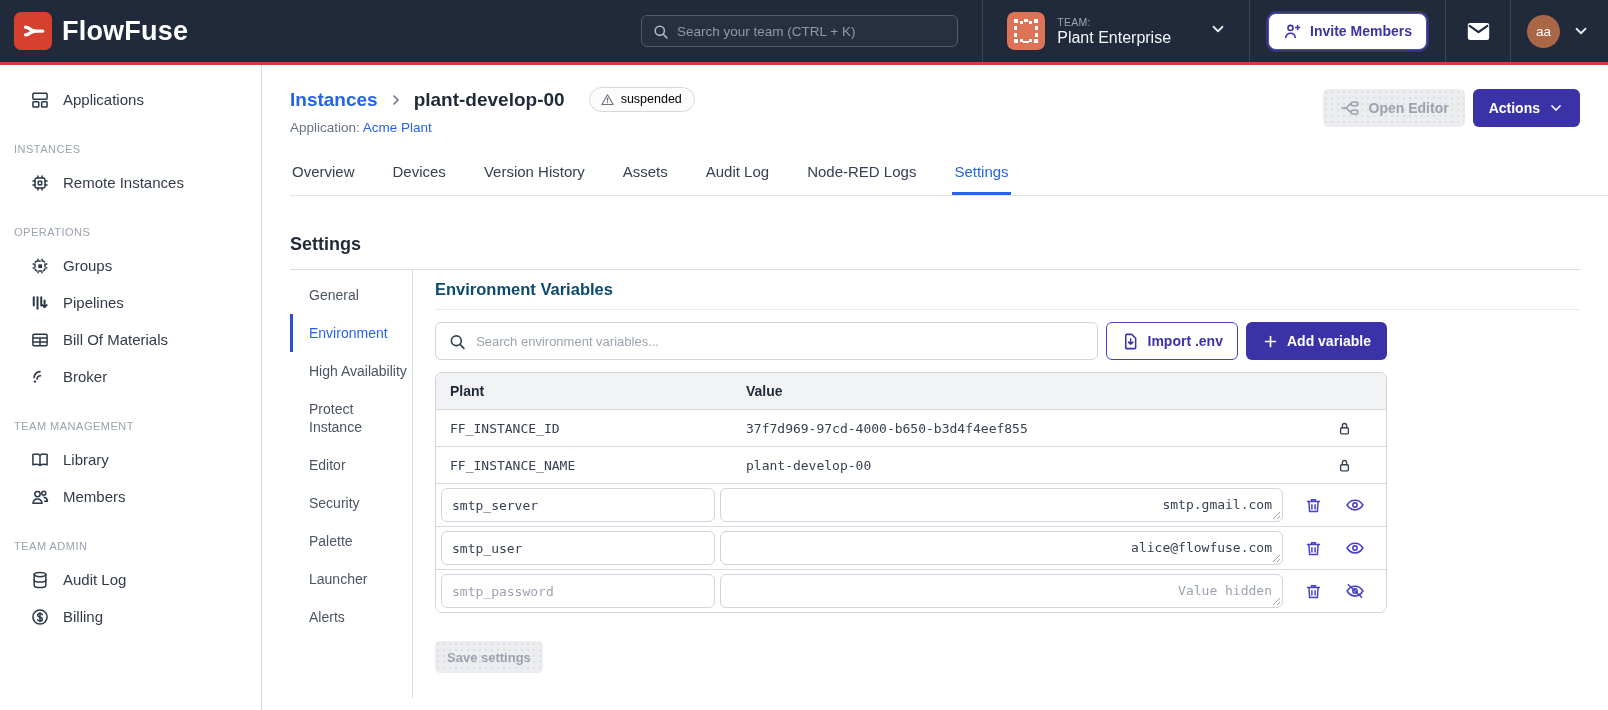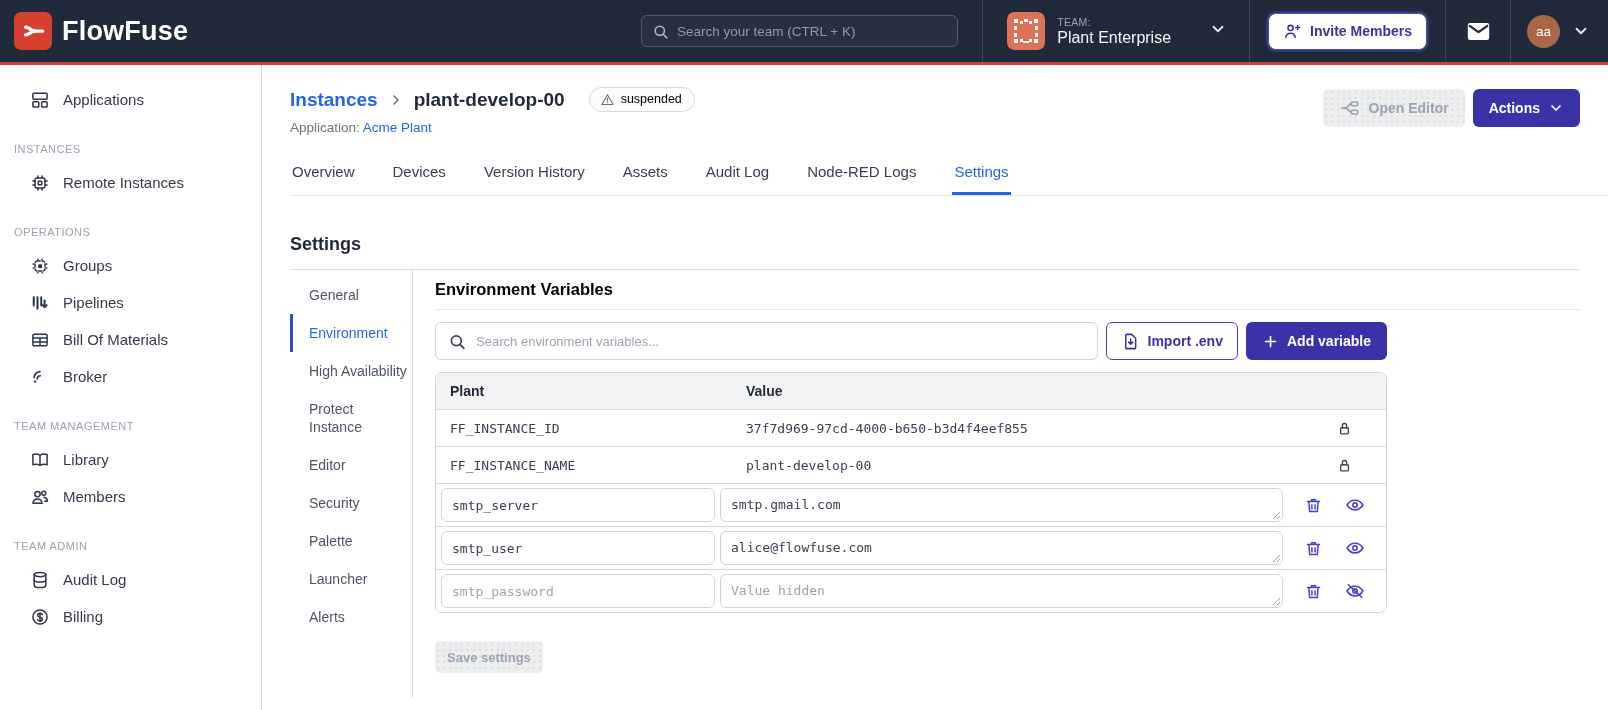--- a/index.html
+++ b/index.html
@@ -57,40 +57,40 @@
 
   .settings-title { font-size:18px; font-weight:700; color:#1F2937; margin:38px 28px 0; }
   .settings-hr { border:none; border-top:1px solid #D9DDE3; margin:14px 28px 0; }
   .settings-body { display:flex; margin:0 28px; height:428px; }
   .settings-nav { width:120px; flex:none; padding-top:6px; }
   .snav-item { font-size:14px; color:#4B5563; padding:10px 0 10px 16px; line-height:18px; border-left:3px solid transparent; cursor:pointer; }
   .snav-item.active { color:#2563EB; border-left-color:#2B50C9; }
   .settings-vr { width:1px; background:#D8DCE2; margin-left:2px; }
 
   .panel { flex:1; padding:10px 0 0 22px; min-width:0; }
-  .panel-title { font-size:16.5px; font-weight:700; color:#000000; padding-bottom:10px; border-bottom:1px solid #E5E8EC; }
+  .panel-title { font-size:16.5px; font-weight:700; color:#0c4a6e; padding-bottom:10px; border-bottom:1px solid #E5E8EC; }
   .panel-inner { width:952px; }
   .controls-row { display:flex; gap:8px; margin-top:12px; }
   .env-search { flex:1; height:38px; border:1px solid #D1D5DB; border-radius:6px; display:flex; align-items:center; gap:10px; padding:0 12px; background:#fff; }
   .env-search input { border:none; outline:none; font-size:13px; color:#a16207; width:100%; }
   .env-search input::placeholder { color:#9CA3AF; }
   .btn-outline { height:38px; padding:4px 14px; background:#fff; border:1px solid #4840C9; color:#3B32A8; }
 
   .env-table { margin-top:12px; border:1px solid #CFD4DA; border-radius:7px; overflow:hidden; }
   .t-head { display:flex; background:#F2F3F5; height:36px; align-items:center; font-size:14px; font-weight:700; color:#1F2937; }
   .t-col-name { width:310px; padding-left:14px; flex:none; }
   .t-col-value { flex:1; }
   .t-row { display:flex; align-items:center; border-top:1px solid #D6DAE0; background:#fff; }
   .t-row.locked { height:37px; font-size:13px; color:#374151; }
   .t-lock-col { width:84px; flex:none; display:flex; justify-content:center; color:#374151; }
   .t-row.editable { height:43px; padding:0 0 0 5px; }
   .cell-input { width:274px; height:34px; border:1px solid #D1D5DB; border-radius:6px; padding:0 10px; font-size:13px; color:#374151; outline:none; flex:none; }
   .cell-input.muted { color:#9CA3AF; }
   .cell-area-wrap { position:relative; margin-left:5px; flex:none; }
-  .cell-area { width:563px; height:34px; border:1px solid #D1D5DB; border-radius:6px; padding:8px 10px 0; font-size:13px; color:#374151; outline:none; resize:none; overflow:hidden; line-height:16px; display:block; }
+  .cell-area { width:563px; height:34px; border:1px solid #D1D5DB; border-radius:6px; padding:8px 10px 0; font-size:13px; color:#374151; outline:none; resize:none; overflow:hidden; line-height:16px; display:block;text-align:right; }
   .cell-area::placeholder { color:#9CA3AF; }
   .resize-grip { position:absolute; right:2px; bottom:2px; color:#9CA3AF; pointer-events:none; }
   .row-actions { flex:1; display:flex; align-items:center; justify-content:space-around; padding:0 10px; color:#4840C9; }
   .icon-btn { background:none; border:none; color:#4840C9; cursor:pointer; display:flex; }
   .save-btn { margin-top:28px; height:32px; padding:0 12px; font-size:13px; border-radius:5px; }
 </style>
 </head>
 <body>
 
 <header class="navbar">

